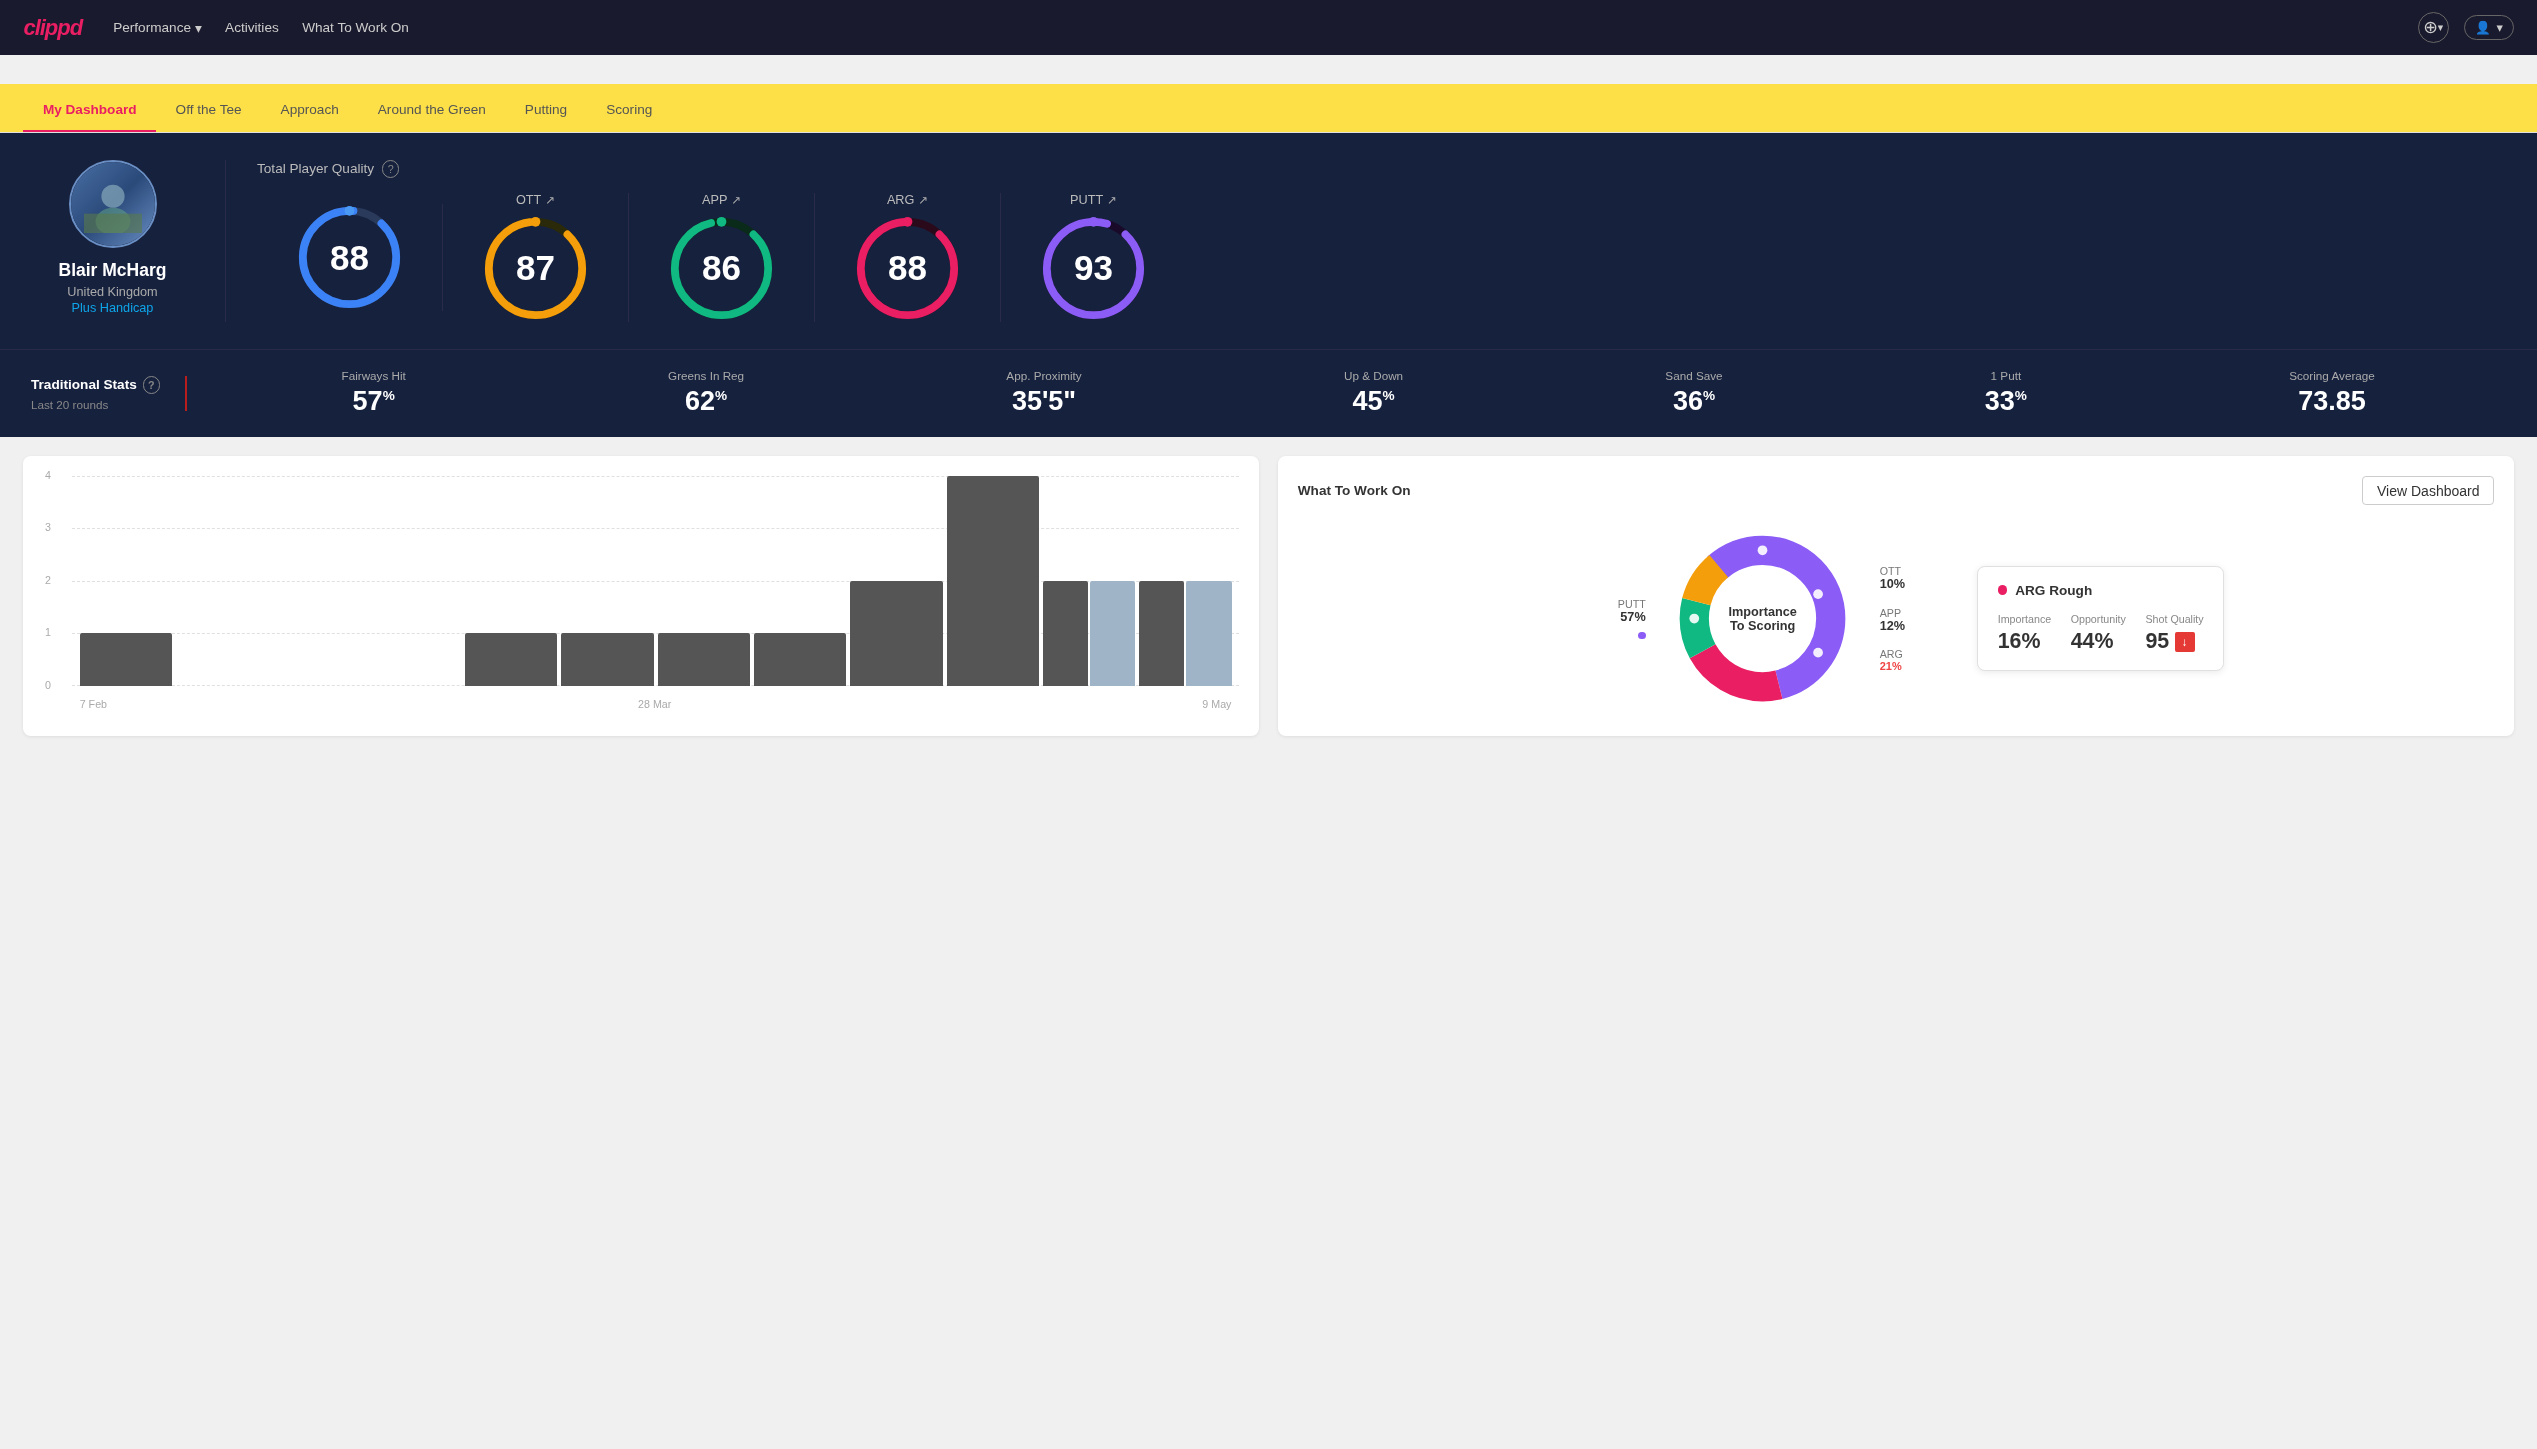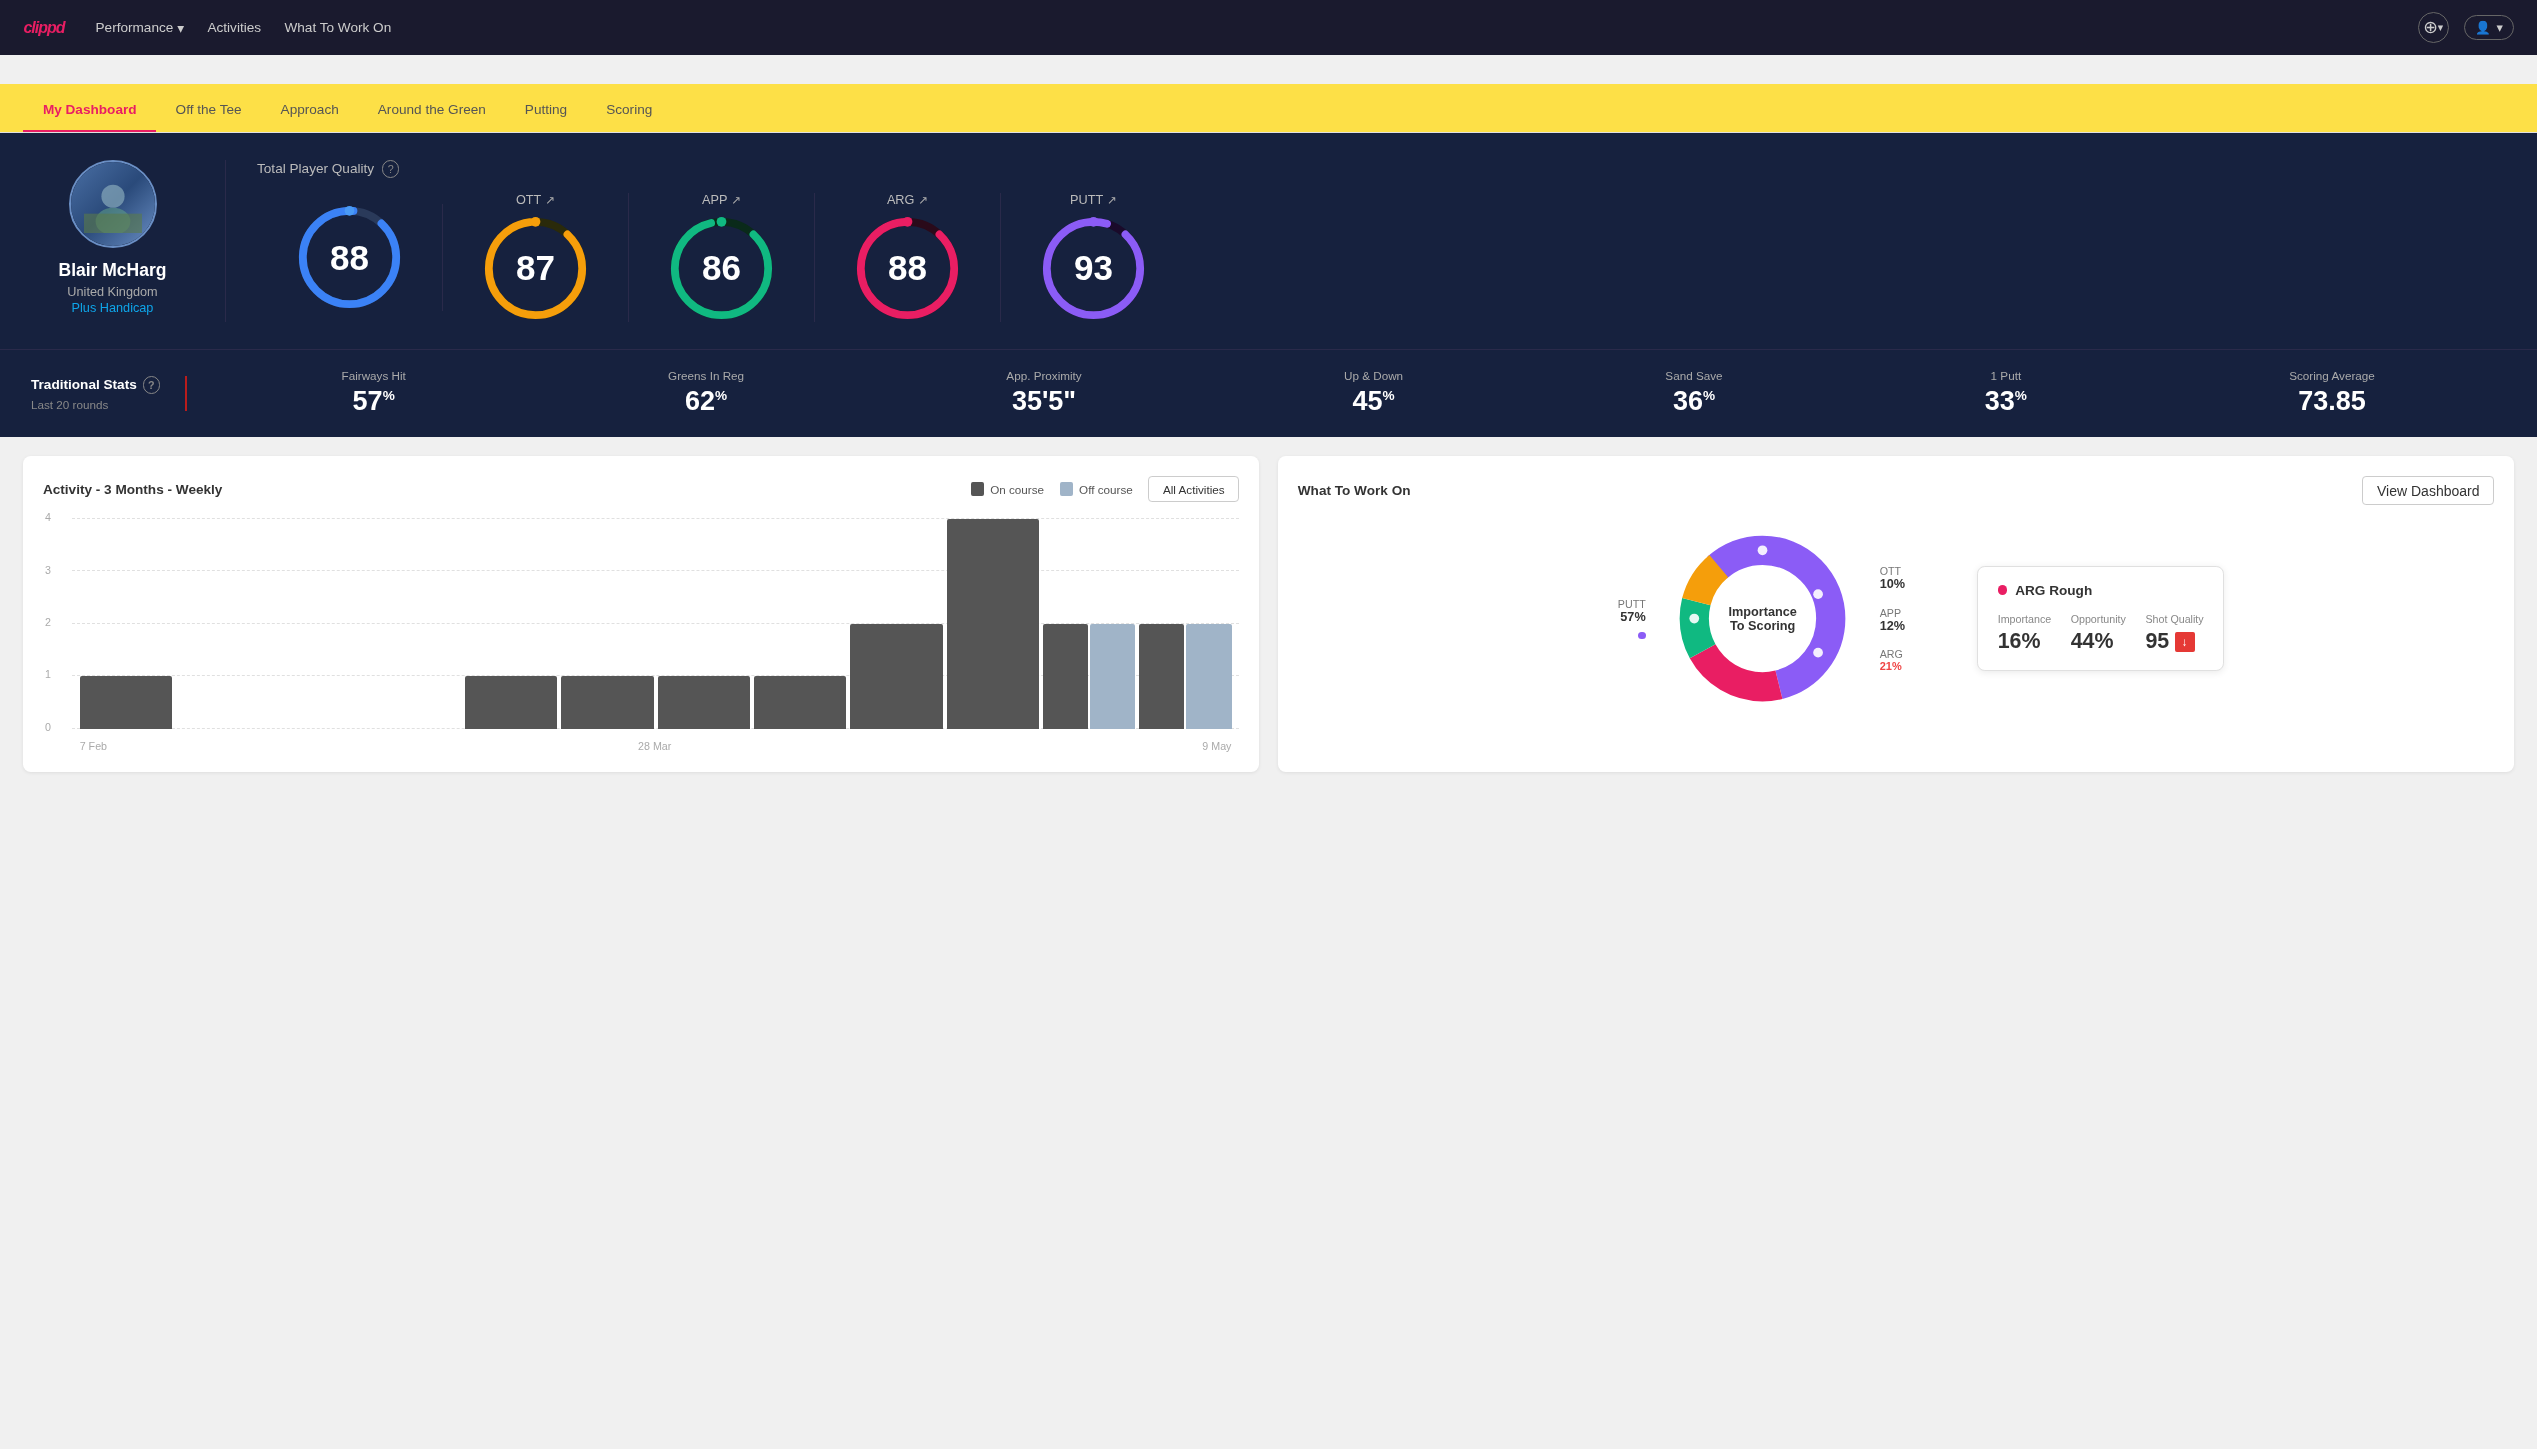--- a/index.html
+++ b/index.html
@@ -9,21 +9,21 @@
     .top-nav {
       background: #1a1a2e;
       display: flex;
       align-items: center;
       padding: 0 23.4px;
       height: 55px;
       gap: 31px;
     }
     .logo {
       color: #e91e63;
-      font-size: 16px;
+      font-size: 22px;
       font-weight: 900;
       letter-spacing: -1px;
       font-style: italic;
     }
     .nav-items { display: flex; gap: 23.4px; flex: 1; }
     .nav-item {
       color: #ccc;
       font-size: 13.6px;
       cursor: pointer;
       padding: 3.9px 0;
@@ -528,34 +528,20 @@
     <div class="trad-stat">
       <div class="trad-stat-name">Scoring Average</div>
       <div class="trad-stat-value"><span>73.85</span></div>
     </div>
   </div>
 </div>
 
 <div class="bottom-panels">
 
   <div class="panel panel-left">
-    <div class="chart-header">
-      <div class="chart-title">Activity - 3 Months - Weekly</div>
-      <div class="legend">
-        <div class="legend-item">
-          <div class="legend-box bar-dark"></div>
-          <span>On course</span>
-        </div>
-        <div class="legend-item">
-          <div class="legend-box bar-light"></div>
-          <span>Off course</span>
-        </div>
-      </div>
-      <button class="all-activities-btn">All Activities</button>
-    </div>
     <div class="chart-area">
       <div class="chart-grid">
         <div class="grid-line">
             <span class="grid-label">4</span>
           </div>
         <div class="grid-line">
             <span class="grid-label">3</span>
           </div>
         <div class="grid-line">
             <span class="grid-label">2</span>

